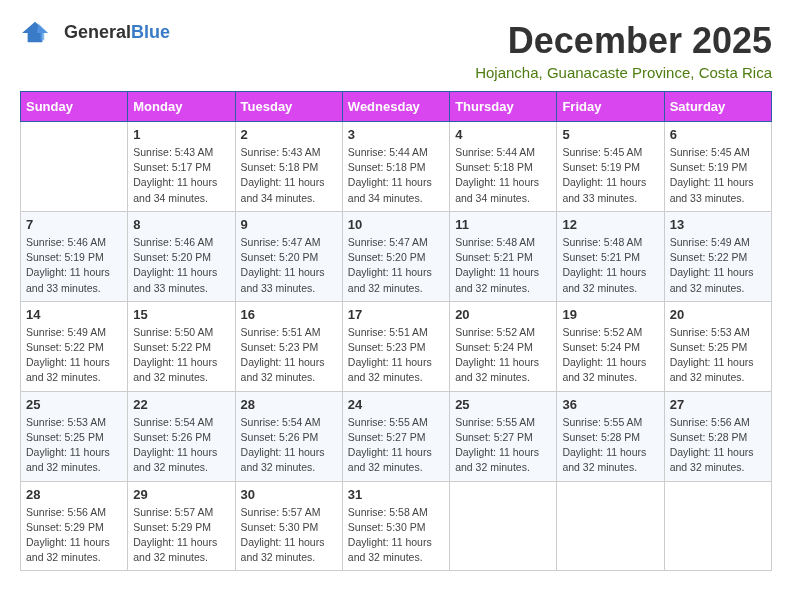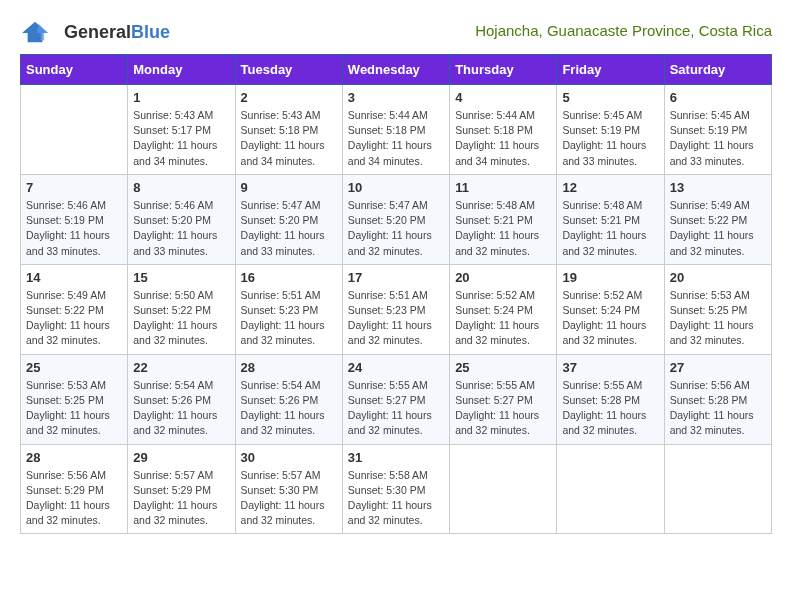--- a/index.html
+++ b/index.html
@@ -38,21 +38,21 @@
       font-size: 15px;
       color: #4d7c0f;
       margin-top: 2px;
     }
     .calendar-table {
       width: 100%;
       border-collapse: collapse;
       margin-top: 10px;
     }
     .calendar-table thead tr th {
-      background-color: #6d28d9;
+      background-color: #d946ef;
       color: #fff;
       font-size: 13px;
       font-weight: bold;
       padding: 7px 5px;
       text-align: left;
       border: 1px solid #2a5fa8;
     }
     .calendar-table tbody tr td {
       border: 1px solid #ccc;
       vertical-align: top;
@@ -87,20 +87,21 @@
   <div class="logo">
     <svg class="logo-icon" viewBox="0 0 32 26" width="32" height="26">
       <polygon points="16,2 30,14 24,14 24,24 8,24 8,14 2,14" fill="#3a7bc8"></polygon>
       <polygon points="20,4 30,14 26,14 26,22 22,22 22,14 18,14" fill="#5a9de8" opacity="0.7"></polygon>
     </svg>
     <div>
       <span style="font-size:18px;font-weight:bold;color:#333;">General</span><span style="font-size:18px;font-weight:bold;color:#3a7bc8;">Blue</span>
     </div>
   </div>
   <div class="title-section">
+    <div class="main-title">December 2025</div>
     <div class="subtitle">Hojancha, Guanacaste Province, Costa Rica</div>
   </div>
 </div>
 
 <table class="calendar-table">
   <thead>
     <tr>
     <th>Sunday</th>
         <th>Monday</th>
         <th>Tuesday</th>
@@ -213,21 +214,21 @@
         </td>
         <td>
           <span class="cell-date">24</span>
           <div class="cell-info">Sunrise: 5:55 AM<br>Sunset: 5:27 PM<br>Daylight: 11 hours<br>and 32 minutes.</div>
         </td>
         <td>
           <span class="cell-date">25</span>
           <div class="cell-info">Sunrise: 5:55 AM<br>Sunset: 5:27 PM<br>Daylight: 11 hours<br>and 32 minutes.</div>
         </td>
         <td>
-          <span class="cell-date">37</span>
+          <span class="cell-date">36</span>
           <div class="cell-info">Sunrise: 5:55 AM<br>Sunset: 5:28 PM<br>Daylight: 11 hours<br>and 32 minutes.</div>
         </td>
         <td>
           <span class="cell-date">27</span>
           <div class="cell-info">Sunrise: 5:56 AM<br>Sunset: 5:28 PM<br>Daylight: 11 hours<br>and 32 minutes.</div>
         </td>
       </tr>
       <tr>
         <td>
           <span class="cell-date">28</span>

